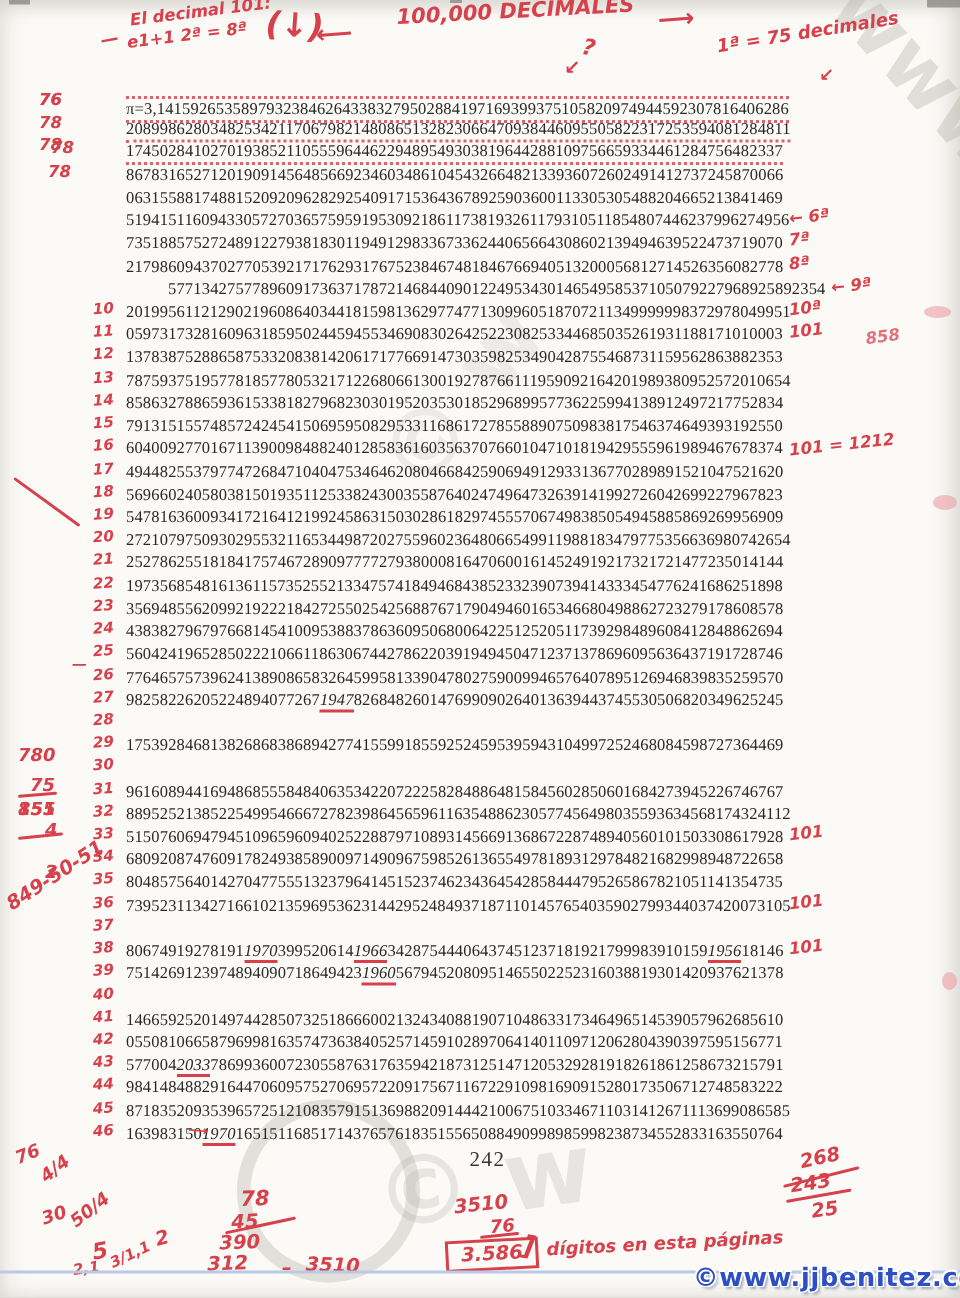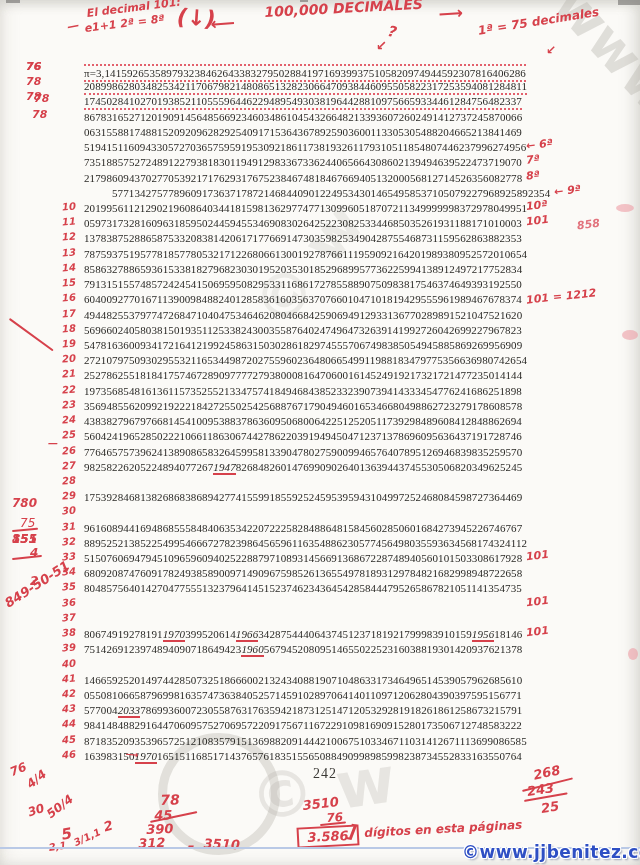--- a/index.html
+++ b/index.html
@@ -205,20 +205,21 @@
       <div class="pi-row" style="top: 566.26px;">
         <span class="rownum hw">34</span>
         <span class="digits">680920874760917824938589009714909675985261365549781893129784821682998948722658</span>
       </div>
       <div class="pi-row" style="top: 581.48px;">
         <span class="rownum hw">35</span>
         <span class="digits">804857564014270477555132379641451523746234364542858444795265867821051141354735</span>
       </div>
       <div class="pi-row" style="top: 596.7px;">
         <span class="rownum hw">36</span>
+        <span class="digits">7395231134271661021359695362314429524849371871101457654035902799344037420073105</span>
         <span class="rnote hw">101</span>
       </div>
       <div class="pi-row" style="top: 611.92px;">
         <span class="rownum hw">37</span>
       </div>
       <div class="pi-row" style="top: 627.14px;">
         <span class="rownum hw">38</span>
         <span class="digits">80674919278191<span class="yr">1970</span>399520614<span class="yr">1966</span>34287544406437451237181921799983910159<span class="yr">1956</span>18146</span>
         <span class="rnote hw">101</span>
       </div>
@@ -254,21 +255,21 @@
         <span class="digits">163983150<span class="yr">1970</span>16515116851714376576183515565088490998985998238734552833163550764</span>
       </div>
     </div>
 
   <div id="margin-notes">
       <span class="tok hw" style="left: 26px; top: 60px; font-size: 11px; font-weight: bold;">76</span>
       <span class="tok hw" style="left: 34px; top: 92px; font-size: 11px; font-weight: bold;">78</span>
       <span class="tok hw" style="left: 32px; top: 108px; font-size: 11px; font-weight: bold;">78</span>
       <span class="tok hw" style="left: 48px; top: 438px; font-size: 10px; font-weight: bold;">—</span>
       <span class="tok hw" style="left: 12px; top: 496px; font-size: 12px; font-weight: bold;">780</span>
-      <span class="tok hw" style="left: 20px; top: 516px; font-size: 12px; font-weight: normal;">75</span>
+      <span class="tok hw" style="left: 20px; top: 516px; font-size: 12px; font-weight: bold;">75</span>
       <span class="tok hw" style="left: 12px; top: 532px; font-size: 12px; font-weight: bold;">155</span>
       <span class="tok hw" style="left: 30px; top: 546px; font-size: 12px; font-weight: bold;">4</span>
       <span class="tok hw" style="left: 12px; top: 532px; font-size: 12px; font-weight: bold;">851</span>
       <span class="tok hw" style="left: 30px; top: 574px; font-size: 12px; font-weight: bold;">2</span>
       <span class="tok hw" style="left: 2px; top: 598px; font-size: 13px; font-weight: bold; transform: rotate(-33deg);">849-50-51</span>
       <span class="tok hw" style="left: 126px; top: 749px; font-size: 9px; font-weight: bold; transform: rotate(5deg);">⟶</span>
     </div>
 
   <div id="marks">
       <div class="stroke" style="left: 150px; top: 821px; width: 48px; transform: rotate(-12deg);"></div>

